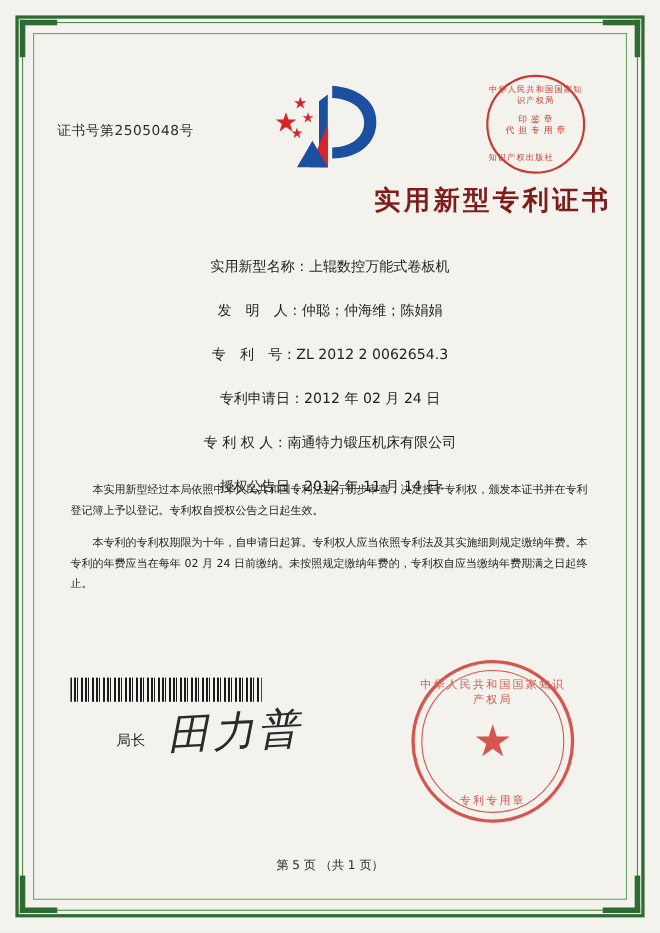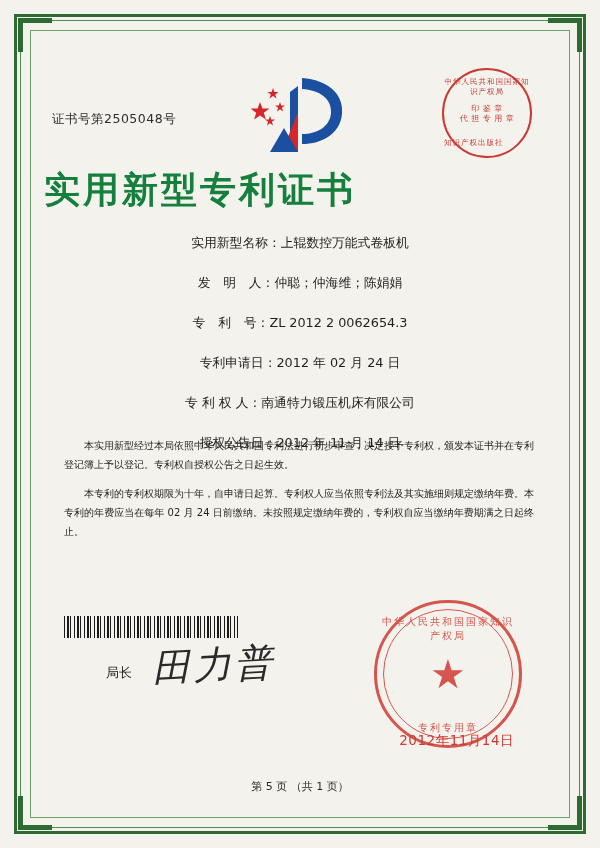--- a/index.html
+++ b/index.html
@@ -130,25 +130,25 @@
     font-size: 7.5px;
     letter-spacing: 1px;
   }
 
   
   .title {
     position: absolute;
     left: 0;
     right: 0;
     top: 122px;
-    text-align: left;
-    font-size: 36px;
+    text-align: right;
+    font-size: 24px;
     font-weight: bold;
     letter-spacing: 3px;
-    color: #15803d;
+    color: #7f1d1d;
     font-family: "DejaVu Sans", "Liberation Sans", sans-serif;
   }
 
   
   .fields {
     position: absolute;
     left: 20px;
     right: 20px;
     top: 190px;
   }
@@ -350,18 +350,17 @@
 
     <div class="director-label">局长</div>
     <div class="signature">田力普</div>
 
     <div class="seal-main">
       <div class="ring"></div>
       <div class="arc-top">中华人民共和国国家知识产权局</div>
       <div class="emblem-mark">★</div>
       <div class="arc-bottom">专利专用章</div>
     </div>
-    <div class="seal-date">2012年11月14日</div>
 
     <div class="footer">第 5 页 （共 1 页）</div>
 
   </div>
 </div>
 
 </body></html>

